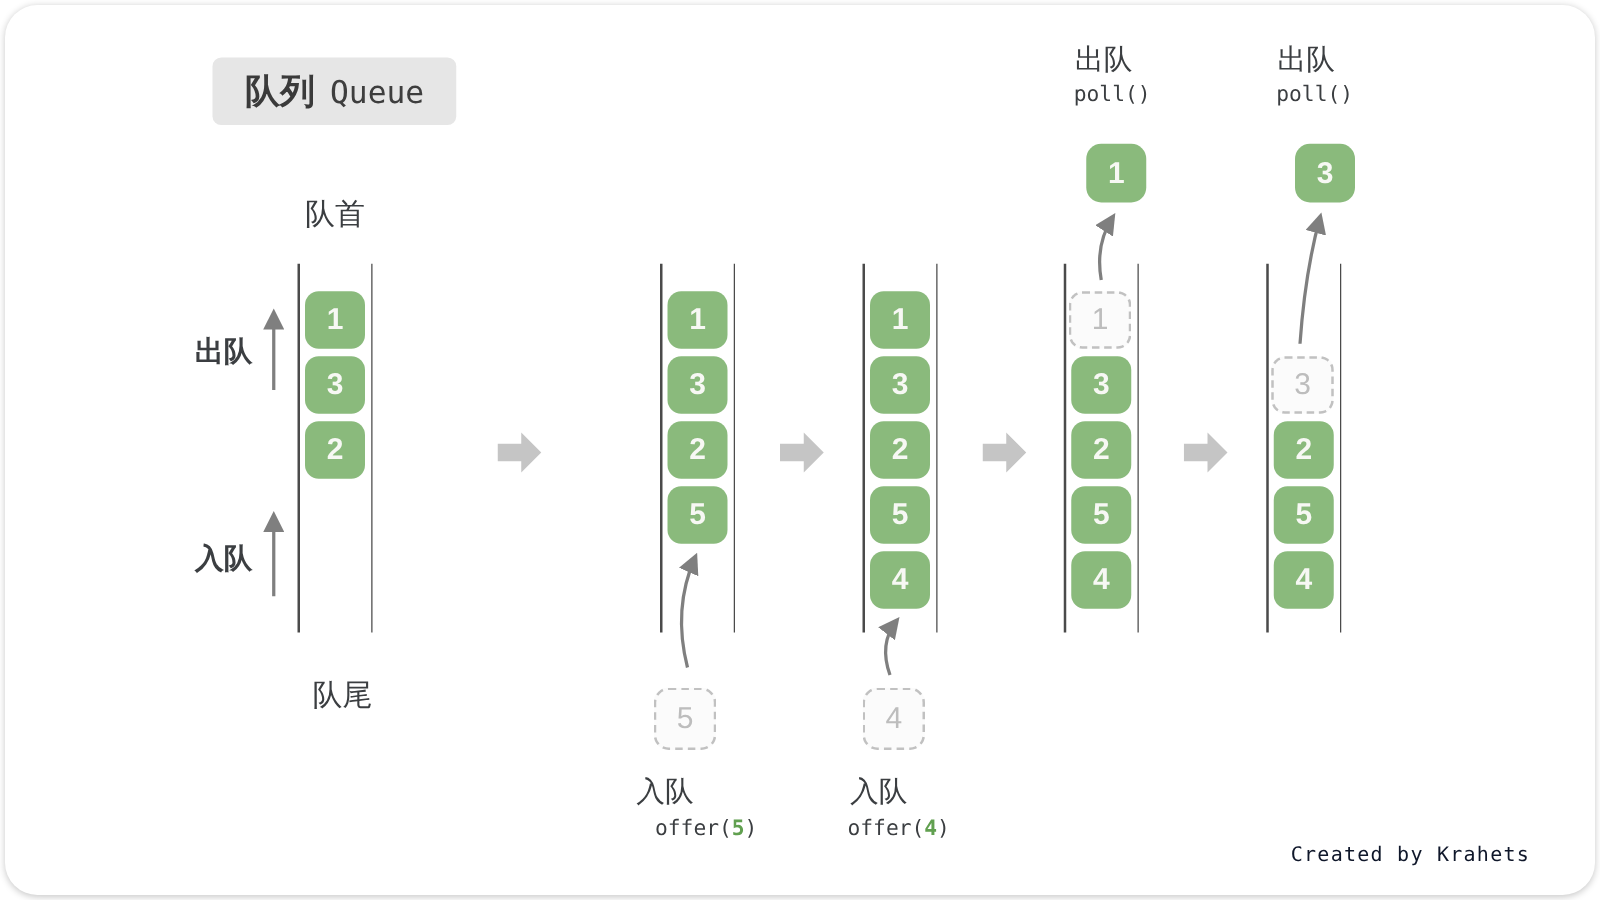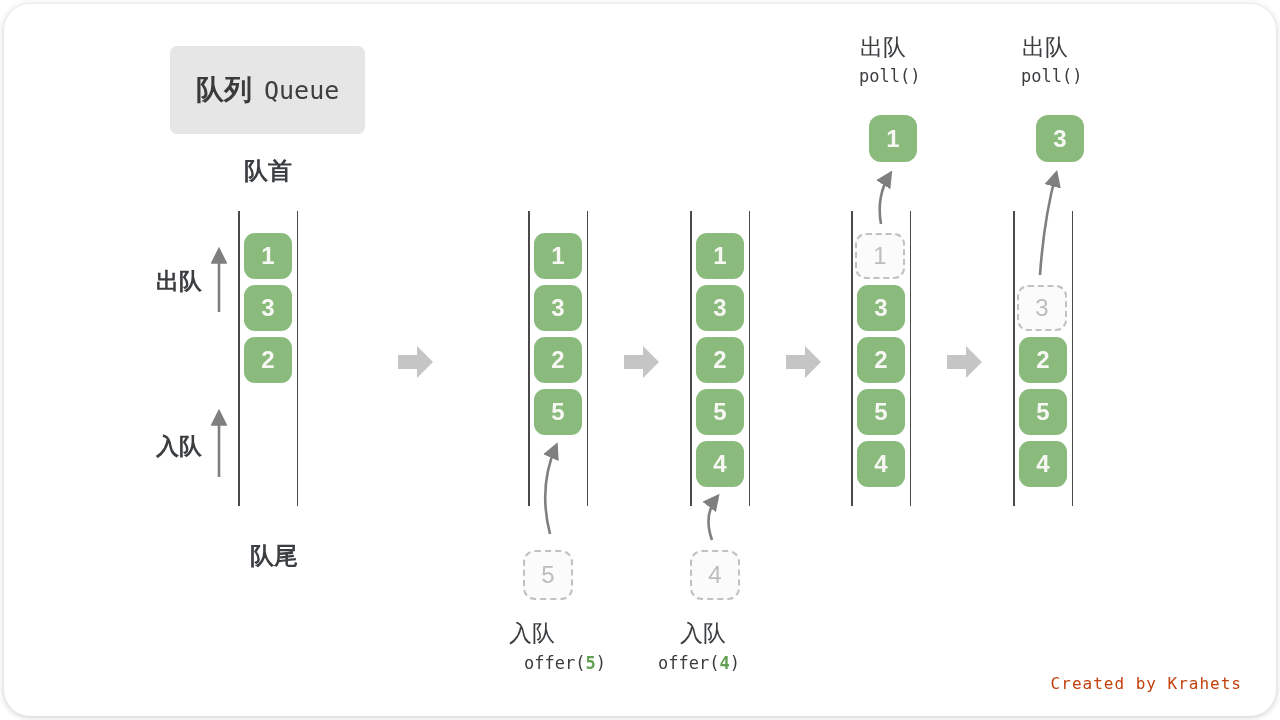--- a/index.html
+++ b/index.html
@@ -18,27 +18,27 @@
     font-family:"Liberation Sans","DejaVu Sans",sans-serif;
   }
   .card{
     position:absolute;left:4px;top:4px;right:4px;bottom:4px;
     background:#ffffff;border-radius:26px;
     box-shadow:0 1px 6px rgba(0,0,0,0.22);
   }
   .title-badge{
     position:absolute;left:170px;top:46px;height:54px;
     background:var(--badge-bg);border-radius:7px;
-    display:flex;align-items:center;padding:17px 26px;gap:12px;
+    display:flex;align-items:center;padding:0 26px;gap:12px;
   }
   .title-badge .zh{font-size:28px;font-weight:bold;color:#3a3a3a;}
   .title-badge .en{font-size:25px;color:#3e3e3e;font-family:"DejaVu Sans Mono","Liberation Mono",monospace;}
   .pos-label{
     position:absolute;width:60px;text-align:center;
-    font-size:24px;font-weight:bold;color:var(--label);
+    font-size:24px;font-weight:normal;color:var(--label);
   }
   .side-label{
     position:absolute;font-size:23px;font-weight:bold;color:var(--label);
   }
   .column{position:absolute;top:211px;width:60px;height:295px;}
   .vline{position:absolute;top:0;bottom:0;width:1.5px;background:var(--line);}
   .vline.left{left:0;}
   .vline.right{right:0;}
   .box{
     position:absolute;left:6px;width:48px;height:46px;border-radius:11px;
@@ -67,23 +67,23 @@
     position:absolute;font-size:23px;color:var(--label);font-weight:500;
   }
   .op-code{
     position:absolute;font-size:17px;color:var(--label);
     font-family:"DejaVu Sans Mono","Liberation Mono",monospace;
   }
   .op-code .arg{color:var(--code-green);font-weight:bold;}
   .overlay{position:absolute;left:0;top:0;width:1280px;height:720px;pointer-events:none;}
   .blockarrow{position:absolute;width:36px;height:34px;}
   .watermark{
-    position:absolute;right:38px;top:674px;
+    position:absolute;right:56px;top:674px;
     font-family:"DejaVu Sans Mono","Liberation Mono",monospace;
-    font-size:16px;color:#c2410c;letter-spacing:1px;
+    font-size:16px;color:#0f172a;letter-spacing:1px;
   }
 </style>
 </head>
 <body>
 
 <div class="canvas">
   <div class="card"></div>
 
   <div class="title-badge">
     <span class="zh">队列</span>
@@ -154,21 +154,21 @@
   <svg class="blockarrow" style="left:947px;top:345px;" viewBox="0 0 36 34">
       <polygon points="0,10 19,10 19,1 35,17 19,33 19,24 0,24" fill="#c5c5c5"></polygon>
     </svg>
 
   <div class="pending-box" style="left:523px;top:550px;">5</div>
   <div class="op-label" style="left:509px;top:618px;">入队</div>
   <div class="op-code" style="left:524px;top:653px;"><span>offer(</span><span class="arg">5</span><span>)</span></div>
 
   <div class="pending-box" style="left:690px;top:550px;">4</div>
   <div class="op-label" style="left:680px;top:618px;">入队</div>
-  <div class="op-code" style="left:658px;top:653px;"><span>offer(</span><span class="arg">4</span><span>)</span></div>
+  <div class="op-code" style="left:678px;top:653px;"><span>offer(</span><span class="arg">4</span><span>)</span></div>
 
   <div class="op-label" style="left:860px;top:32px;">出队</div>
   <div class="op-code" style="left:859px;top:66px;">poll()</div>
   <div class="result-box" style="left:869px;top:115px;">1</div>
 
   <div class="op-label" style="left:1022px;top:32px;">出队</div>
   <div class="op-code" style="left:1021px;top:66px;">poll()</div>
   <div class="result-box" style="left:1036px;top:115px;">3</div>
 
   <svg class="overlay" viewBox="0 0 1280 720">

